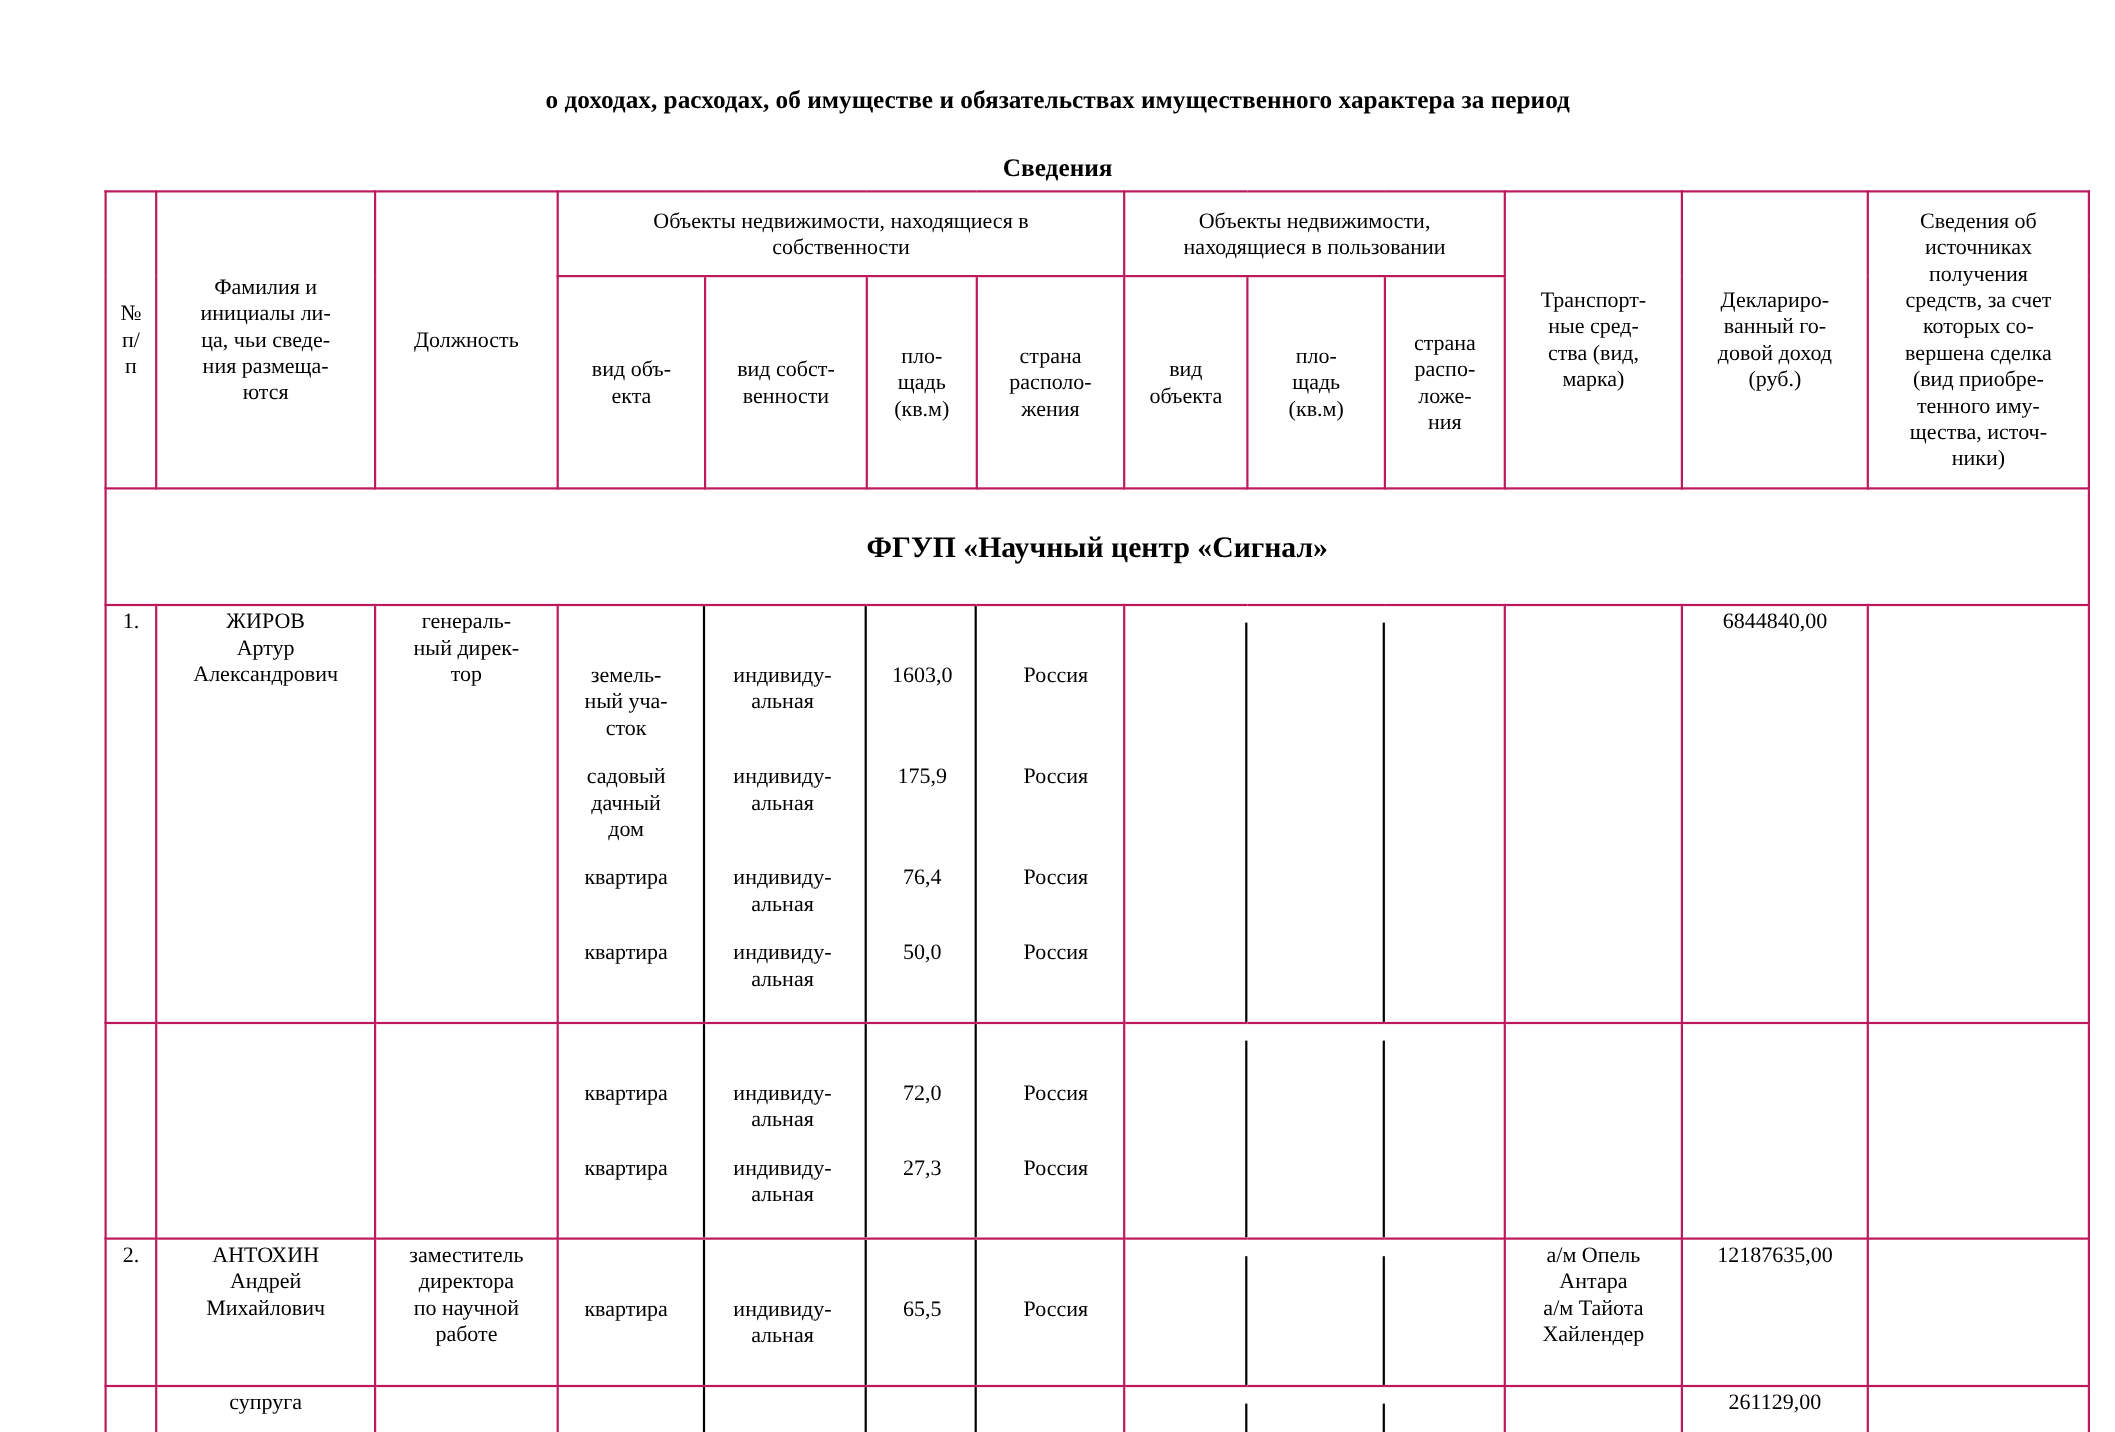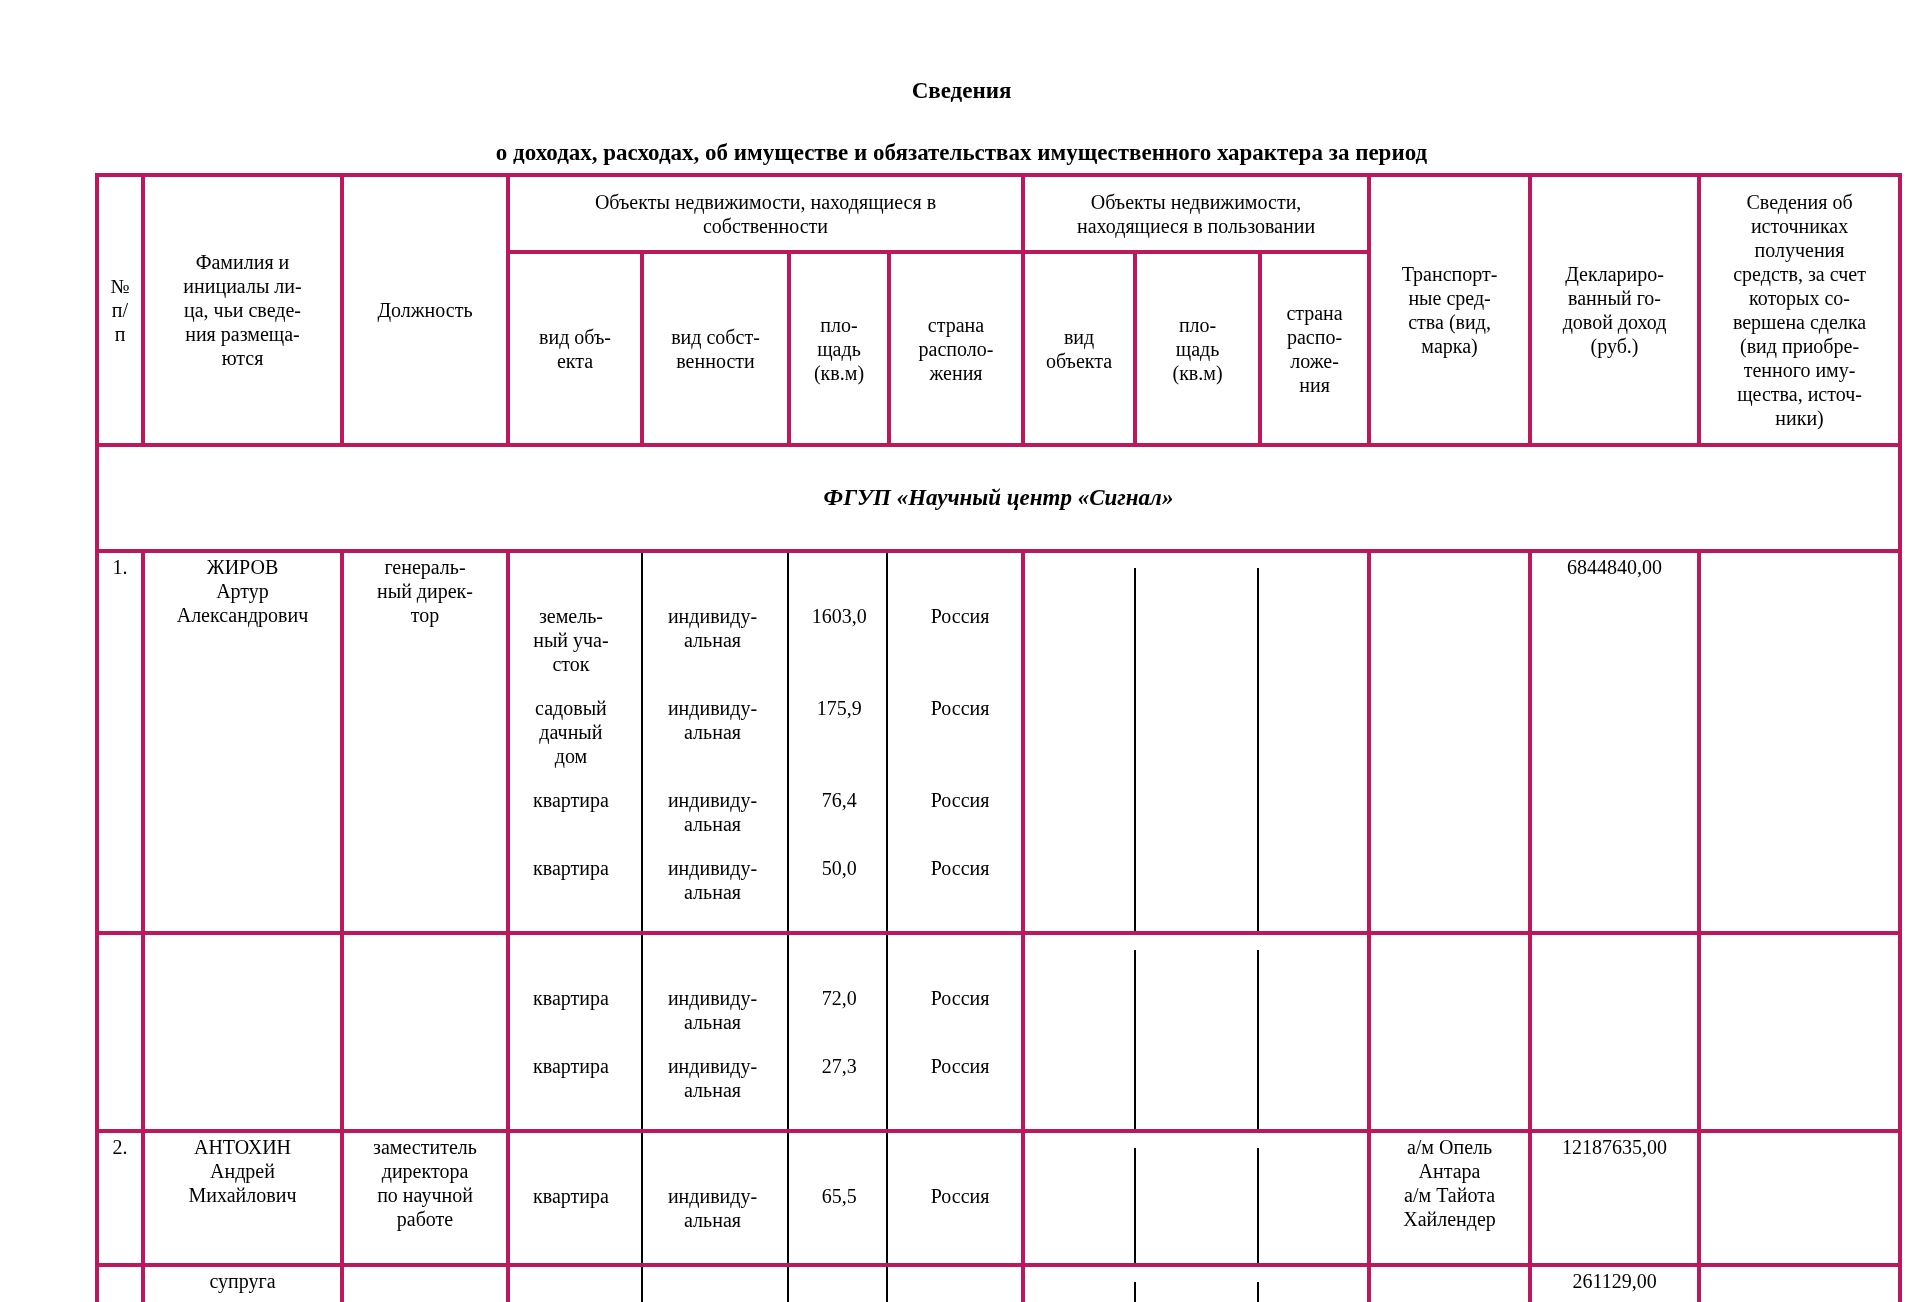--- a/index.html
+++ b/index.html
@@ -15,50 +15,50 @@
     text-align: center; font-weight: bold;
     font-size: 23px; line-height: 31px;
     white-space: pre-line;
   }
 
   table.decl {
     position: absolute; top: 173px; left: 95px;
     width: 1803px; table-layout: fixed; border-collapse: collapse;
   }
   table.decl td, table.decl th {
-    border: 4px solid #be185d;
+    border: 2px solid #be185d;
     font-size: 20px; line-height: 24px; font-weight: normal;
     text-align: center; vertical-align: top;
     white-space: pre-line; padding: 2px 2px; overflow: hidden;
   }
   table.decl thead th { vertical-align: middle; padding: 2px 3px; }
 
   tr.section-row td {
-    font-weight: bold; vertical-align: middle; font-size: 23px; font-style: italic;
+    font-weight: bold; vertical-align: middle; font-size: 27px;
   }
 
   td.props { padding: 0; position: relative; }
   .grid-lines { position: absolute; inset: 0; display: grid; grid-auto-rows: 1fr; }
   .grid-lines i { display: block; border-right: 2px solid #000; }
   .grid-lines i:last-child { border-right: none; }
   .own-cols { grid-template-columns: 134fr 147fr 100fr 134fr; }
   .use-cols { grid-template-columns: 112fr 125fr 109fr; margin-top: 15px; }
   .entries { position: relative; display: grid; grid-auto-rows: min-content; gap: 18px; }
   .entries > div { padding: 1px 2px; white-space: pre-line; text-align: center; }
 
   .u { text-underline-offset: 3px; }
 </style>
 </head>
 <body>
 
 <div class="page">
 
   <div class="doc-title">
+    <div>о доходах, расходах, об имуществе и обязательствах имущественного характера за период</div>
     <div>Сведения</div>
-    <div>о доходах, расходах, об имуществе и обязательствах имущественного характера за период</div>
   </div>
 
   <table class="decl">
     <colgroup>
       <col style="width:46px">
         <col style="width:199px">
         <col style="width:166px">
       <col style="width:134px">
         <col style="width:147px">
         <col style="width:100px">

